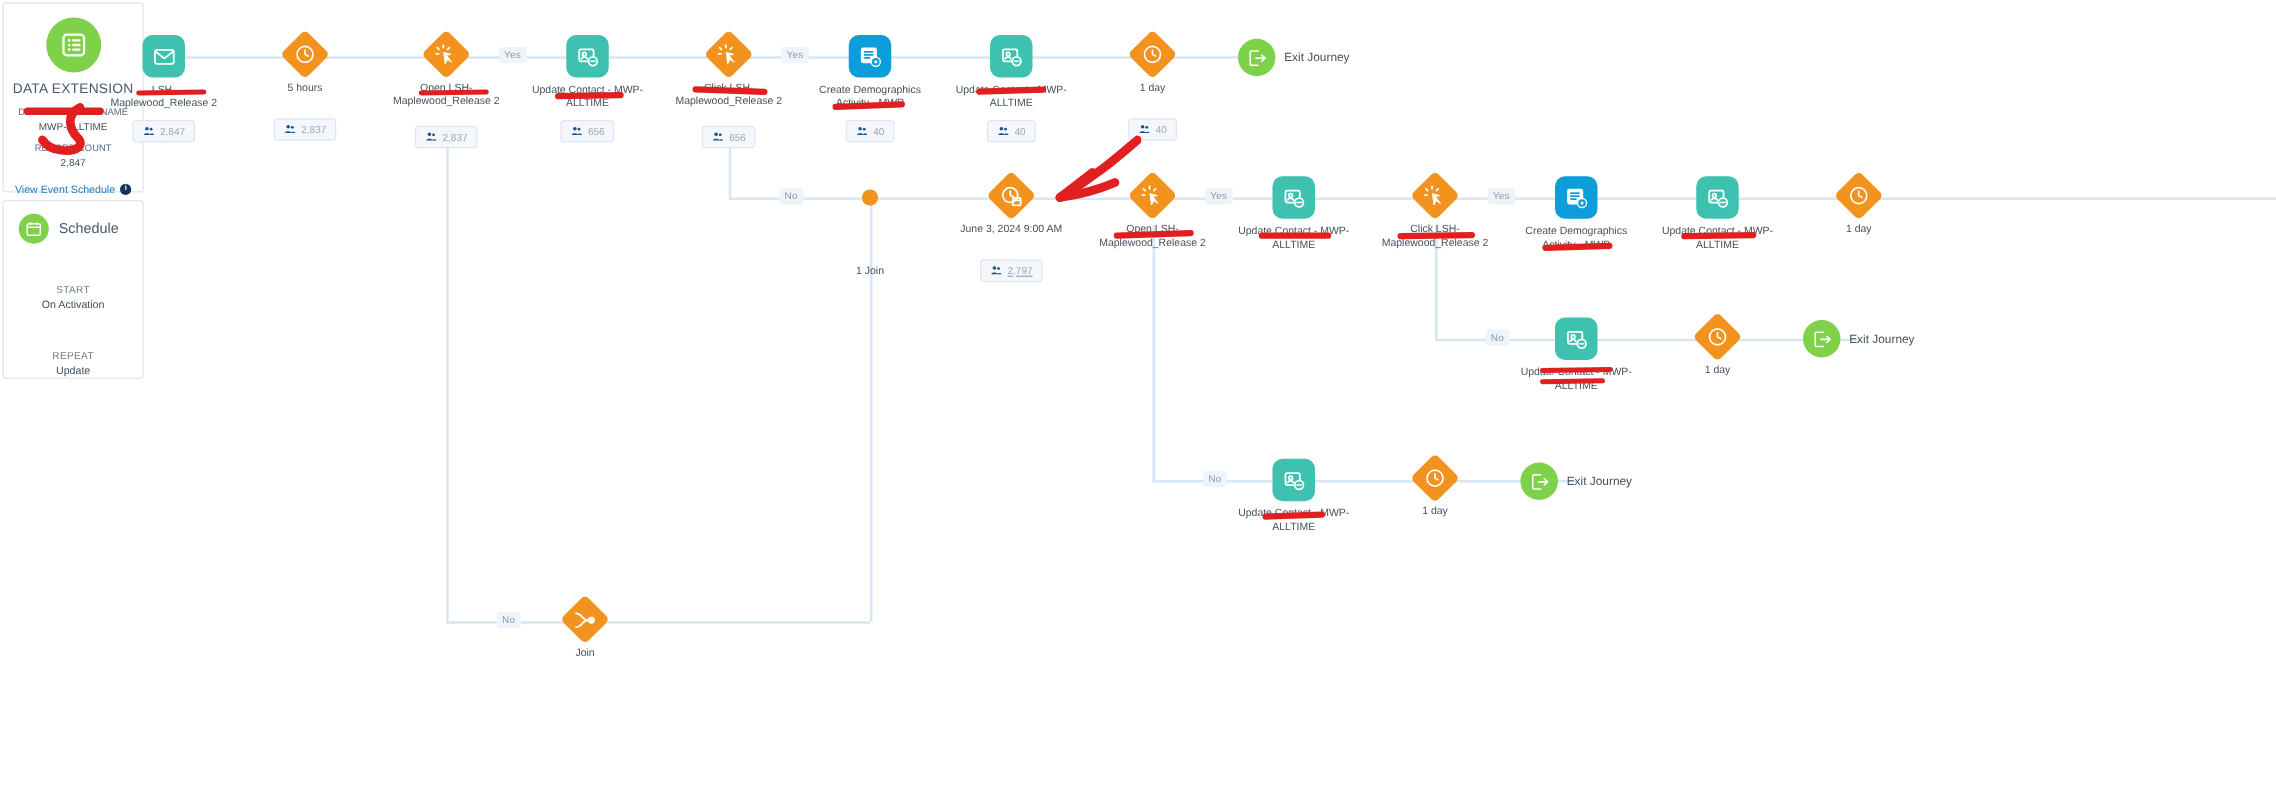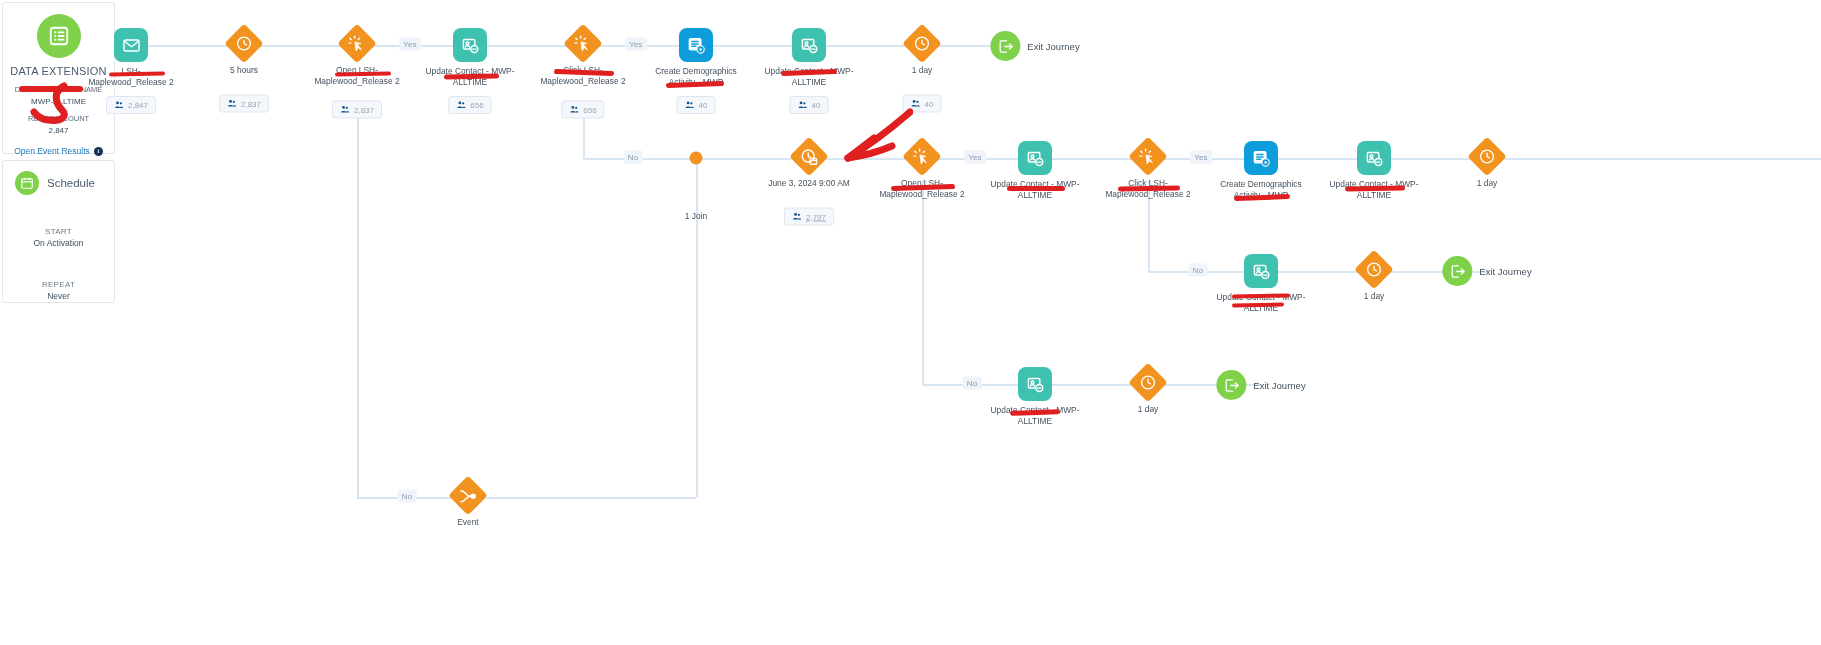--- a/index.html
+++ b/index.html
@@ -159,21 +159,21 @@
     <div class="de-title">DATA EXTENSION</div>
     <div class="de-sub">
       <span>DATA EXTENSION NAME</span>
       <span class="val">MWP-ALLTIME</span>
     </div>
     <div class="de-sub" style="margin-top:5px;">
       <span>RECORD COUNT</span>
       <span class="val">2,847</span>
     </div>
     <div class="de-link">
-      <span>Open Event Results</span><span class="info-dot">i</span>
+      <span>View Event Schedule</span><span class="info-dot">i</span>
     </div>
   </div>
 
   <div class="panel" id="schedule-panel">
     <div class="sched-head">
       <div class="circle-icon sched-icon">
         <svg width="14" height="14" viewBox="0 0 24 24" fill="none" stroke="#fff" stroke-width="2">
           <rect x="3" y="5" width="18" height="16" rx="2"></rect>
           <line x1="3" y1="10" x2="21" y2="10"></line>
           <line x1="8" y1="3" x2="8" y2="7"></line>
@@ -181,21 +181,21 @@
         </svg>
       </div>
       <div class="sched-title">Schedule</div>
     </div>
     <div class="sched-row" style="margin-top:16px;">
       <div class="sched-k">START</div>
       <div class="sched-v">On Activation</div>
     </div>
     <div class="sched-row" style="margin-top:12px;">
       <div class="sched-k">REPEAT</div>
-      <div class="sched-v">Never</div>
+      <div class="sched-v">Update</div>
     </div>
   </div>
 
   <div id="nodes-layer">
       <div class="node" style="left: 131px; top: 45px;">
         <div class="node-shape">
           <div class="sq teal">
             <span>
               <svg width="19" height="19" viewBox="0 0 24 24" stroke="#fff" stroke-width="1.8" fill="none" stroke-linecap="round" stroke-linejoin="round">
                 <rect x="2.5" y="5" width="19" height="14" rx="2"></rect>
@@ -584,21 +584,21 @@
           <div class="dia">
             <span>
               <svg width="19" height="19" viewBox="0 0 24 24" stroke="#fff" stroke-width="1.8" fill="none" stroke-linecap="round" stroke-linejoin="round">
                 <path d="M3 5 C9 5, 9 12, 15 12"></path>
                 <path d="M3 19 C9 19, 9 12, 15 12"></path>
                 <circle cx="18.5" cy="12" r="2.6" fill="#fff" stroke="#fff"></circle>
               </svg>
             </span>
           </div>
         </div>
-        <div class="node-label">Event</div>
+        <div class="node-label">Join</div>
       </div>
     </div>
   <div id="exits-layer">
       <div class="exit-node" style="left: 1035px; top: 46px;">
         <div class="exit-circle">
           <svg width="17" height="17" viewBox="0 0 24 24" stroke="#fff" stroke-width="1.8" fill="none" stroke-linecap="round" stroke-linejoin="round">
             <path d="M13 4 H5.5 A1.5 1.5 0 0 0 4 5.5 V18.5 A1.5 1.5 0 0 0 5.5 20 H13"></path>
             <path d="M10.5 12 H20.5"></path>
             <path d="M17 8.5 L20.8 12 L17 15.5"></path>
           </svg>

